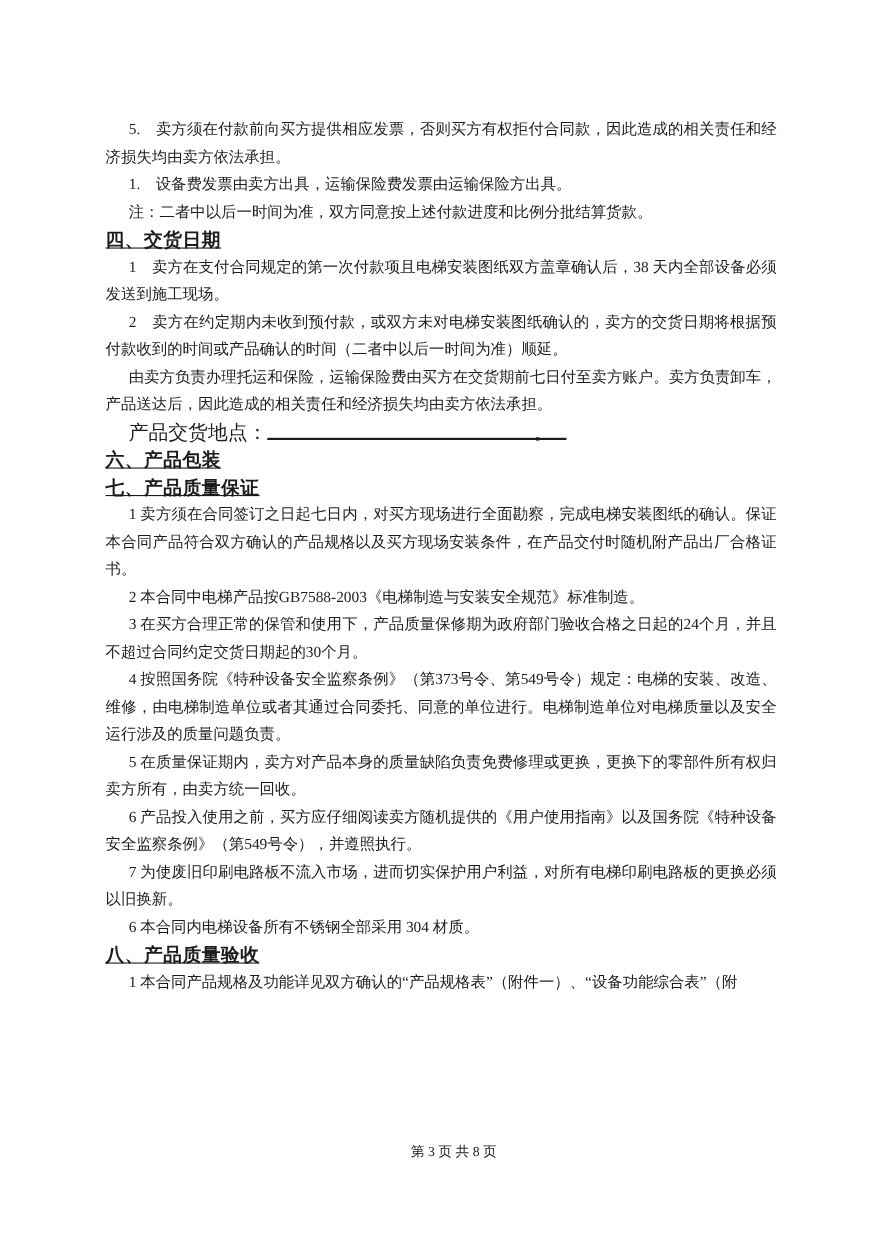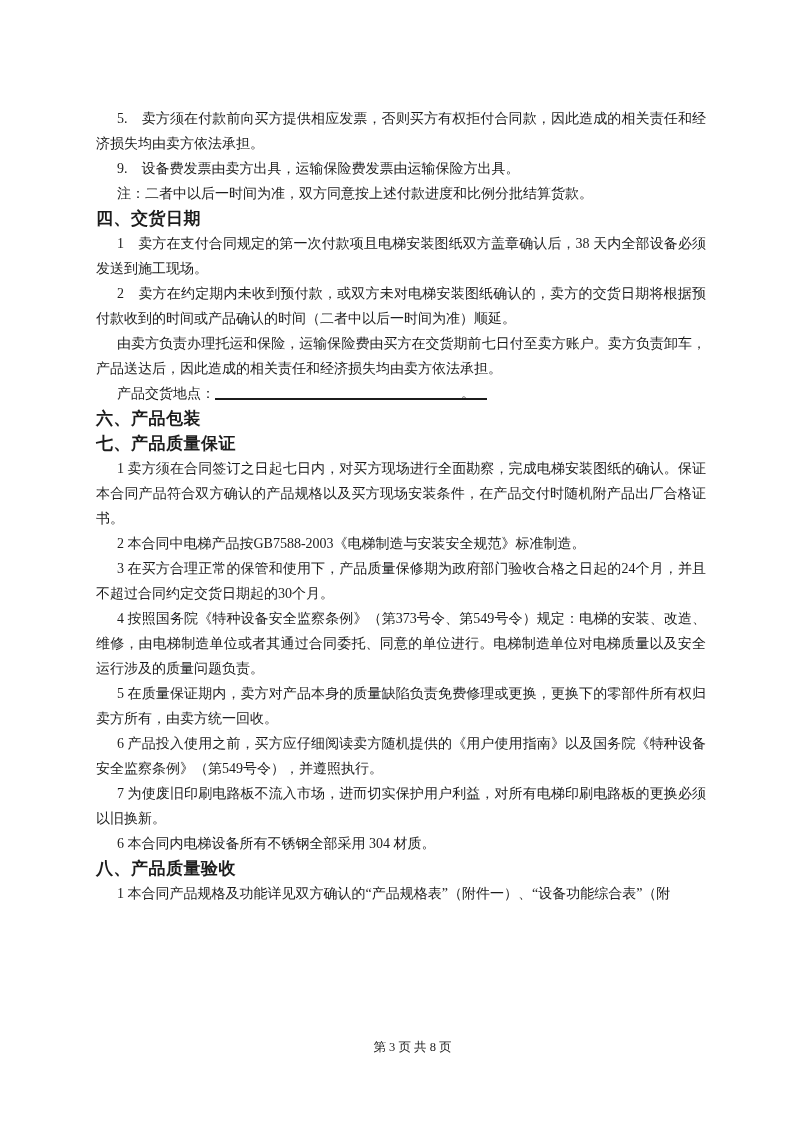--- a/index.html
+++ b/index.html
@@ -30,23 +30,24 @@
     text-indent: 21px;
     letter-spacing: 0;
     word-break: normal;
   }
   .heading {
     font-size: 17px;
     line-height: 25px;
     font-weight: bold;
     text-indent: 0;
     letter-spacing: 0.5px;
+    text-decoration: underline;
   }
   .fill-line {
-    font-size: 14px;
+    font-size: 18px;
     line-height: 25px;
     text-indent: 21px;
     white-space: nowrap;
   }
   .fill-blank {
     display: inline-block;
     width: 272px;
     border-bottom: 2px solid #1c1c1c;
     text-align: right;
     padding-right: 12px;
@@ -64,21 +65,21 @@
     color: #222222;
   }
 </style>
 </head>
 <body>
 
 <div class="page">
   <div class="content">
 
     <p class="para">5.　卖方须在付款前向买方提供相应发票，否则买方有权拒付合同款，因此造成的相关责任和经济损失均由卖方依法承担。</p>
-    <p class="para">9.　设备费发票由卖方出具，运输保险费发票由运输保险方出具。</p>
+    <p class="para">1.　设备费发票由卖方出具，运输保险费发票由运输保险方出具。</p>
     <p class="para">注：二者中以后一时间为准，双方同意按上述付款进度和比例分批结算货款。</p>
 
     <h2 class="heading">四、交货日期</h2>
     <p class="para">1　卖方在支付合同规定的第一次付款项且电梯安装图纸双方盖章确认后，38 天内全部设备必须发送到施工现场。</p>
     <p class="para">2　卖方在约定期内未收到预付款，或双方未对电梯安装图纸确认的，卖方的交货日期将根据预付款收到的时间或产品确认的时间（二者中以后一时间为准）顺延。</p>
 
     <p class="para">由卖方负责办理托运和保险，运输保险费由买方在交货期前七日付至卖方账户。卖方负责卸车，产品送达后，因此造成的相关责任和经济损失均由卖方依法承担。</p>
 
     <p class="fill-line"><span>产品交货地点：</span><span class="fill-blank"><span>。</span></span></p>
 

